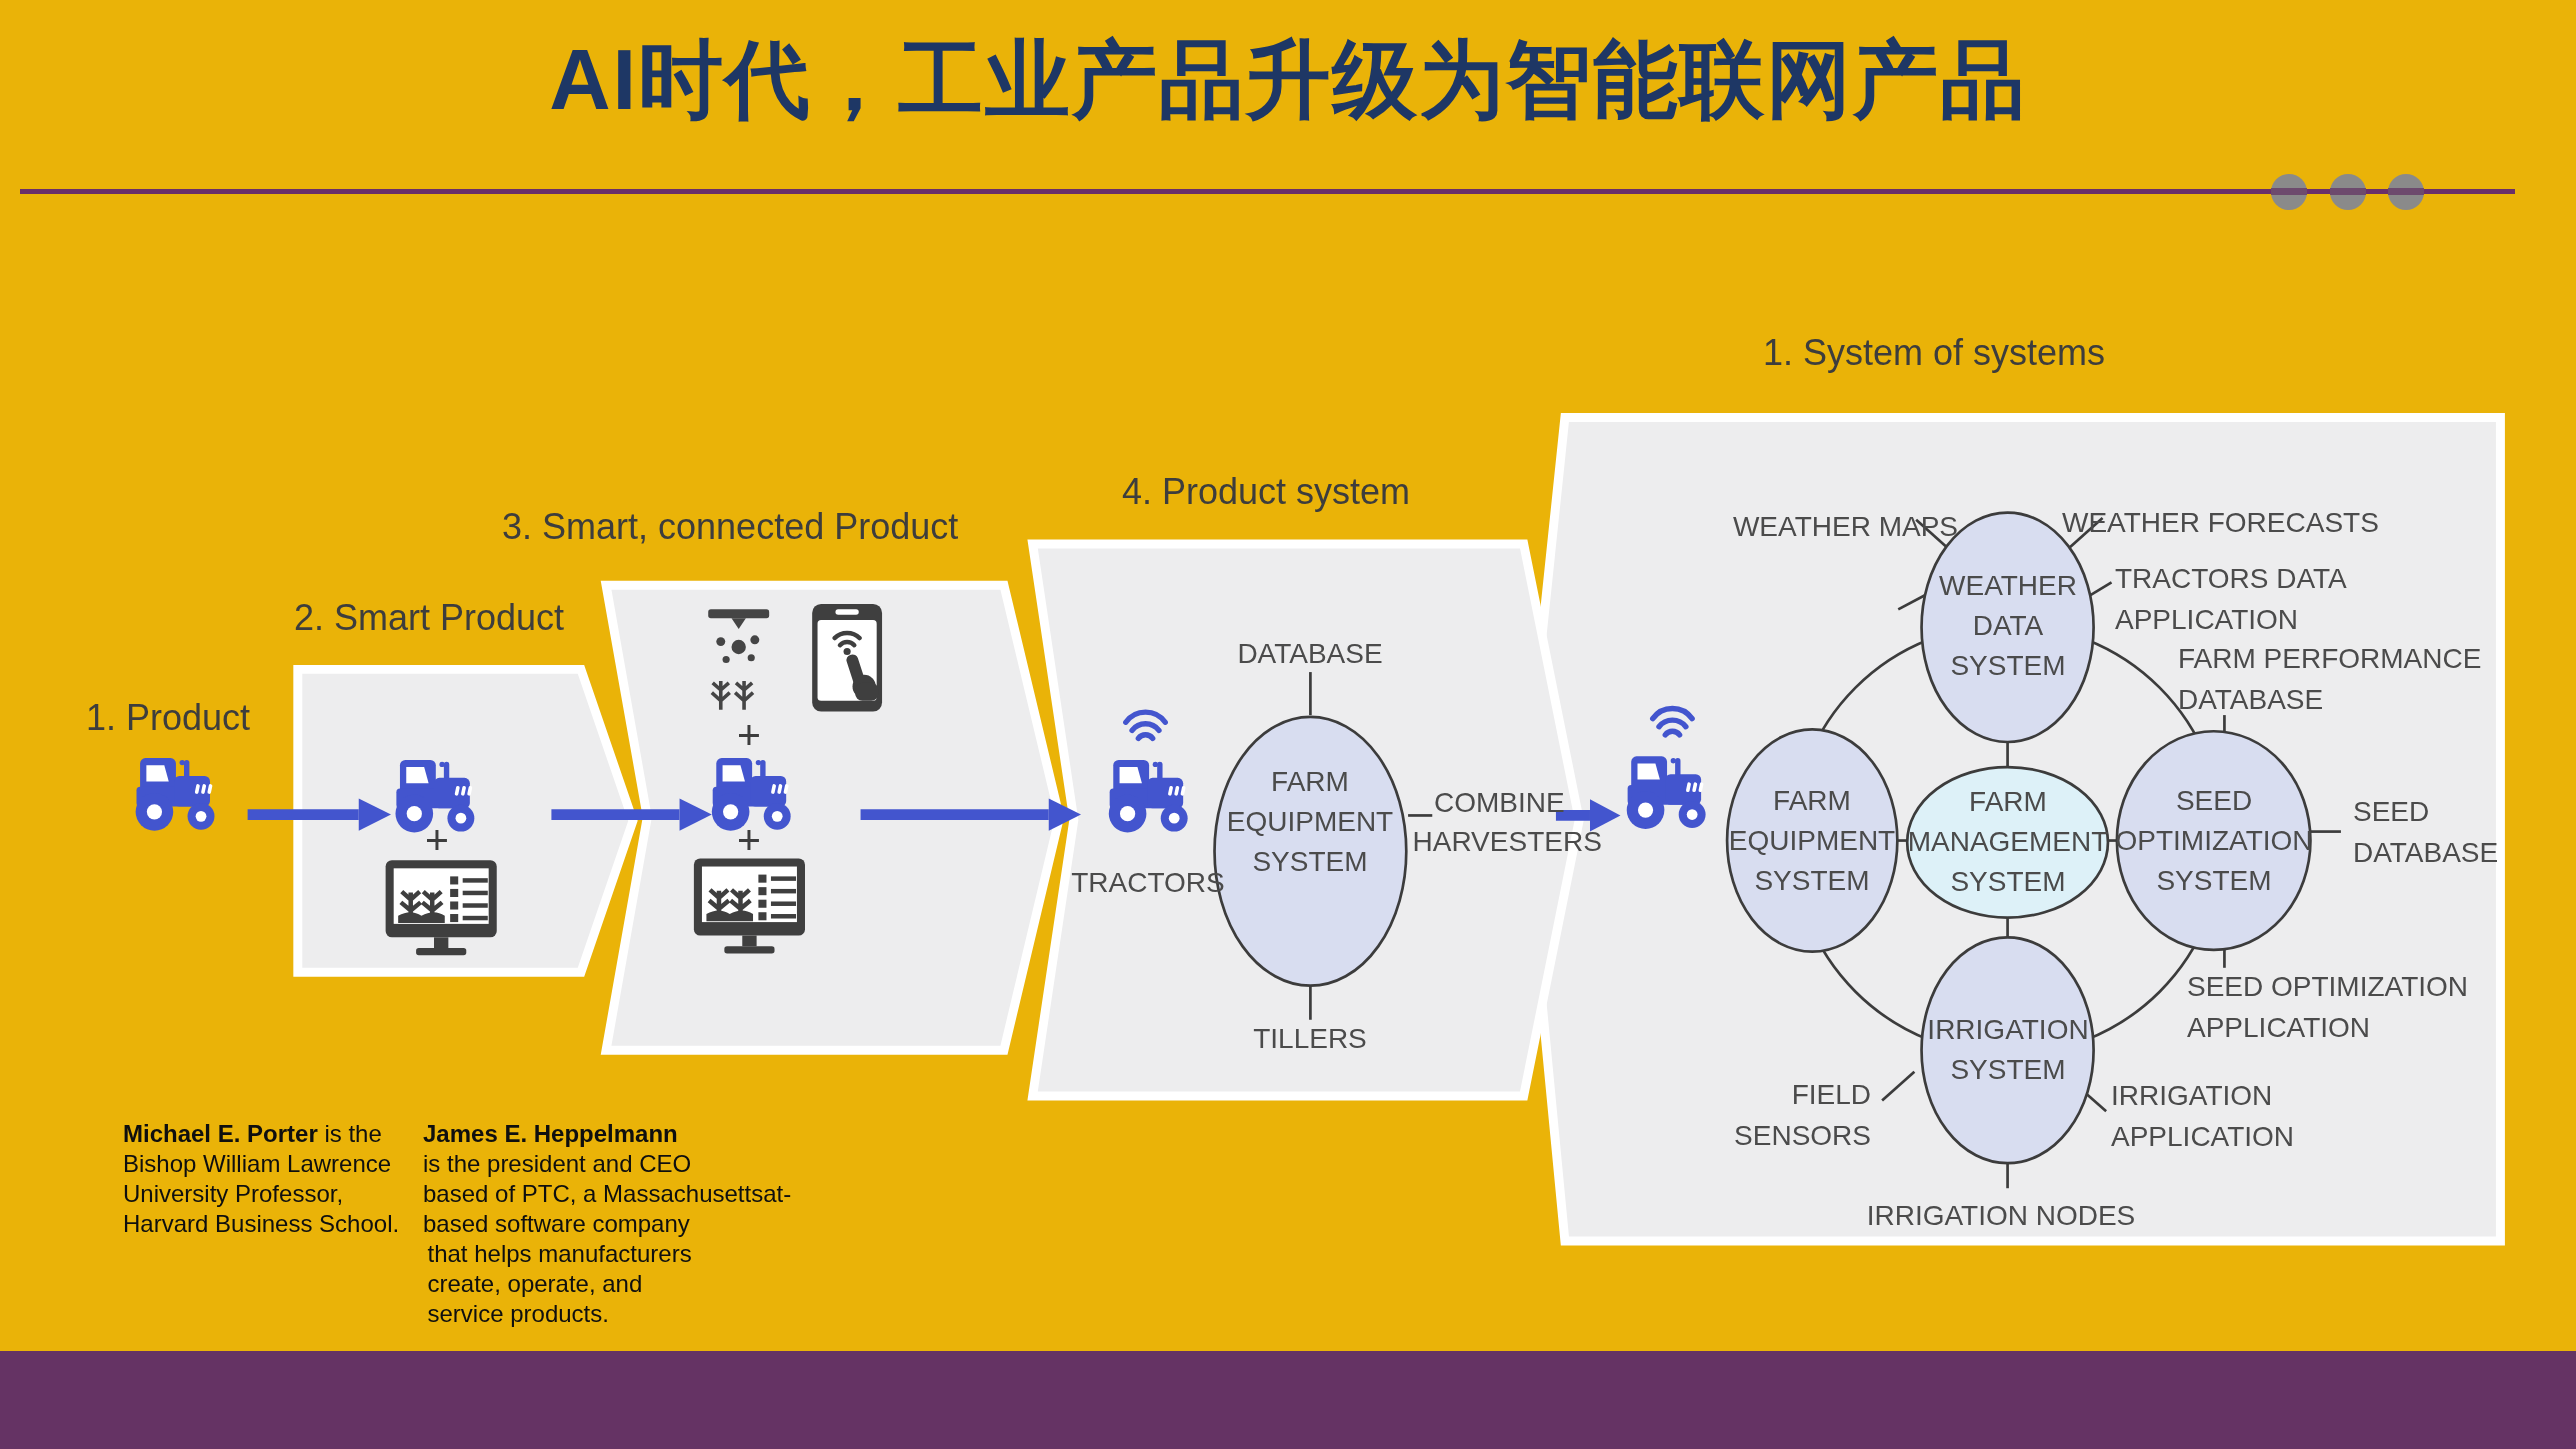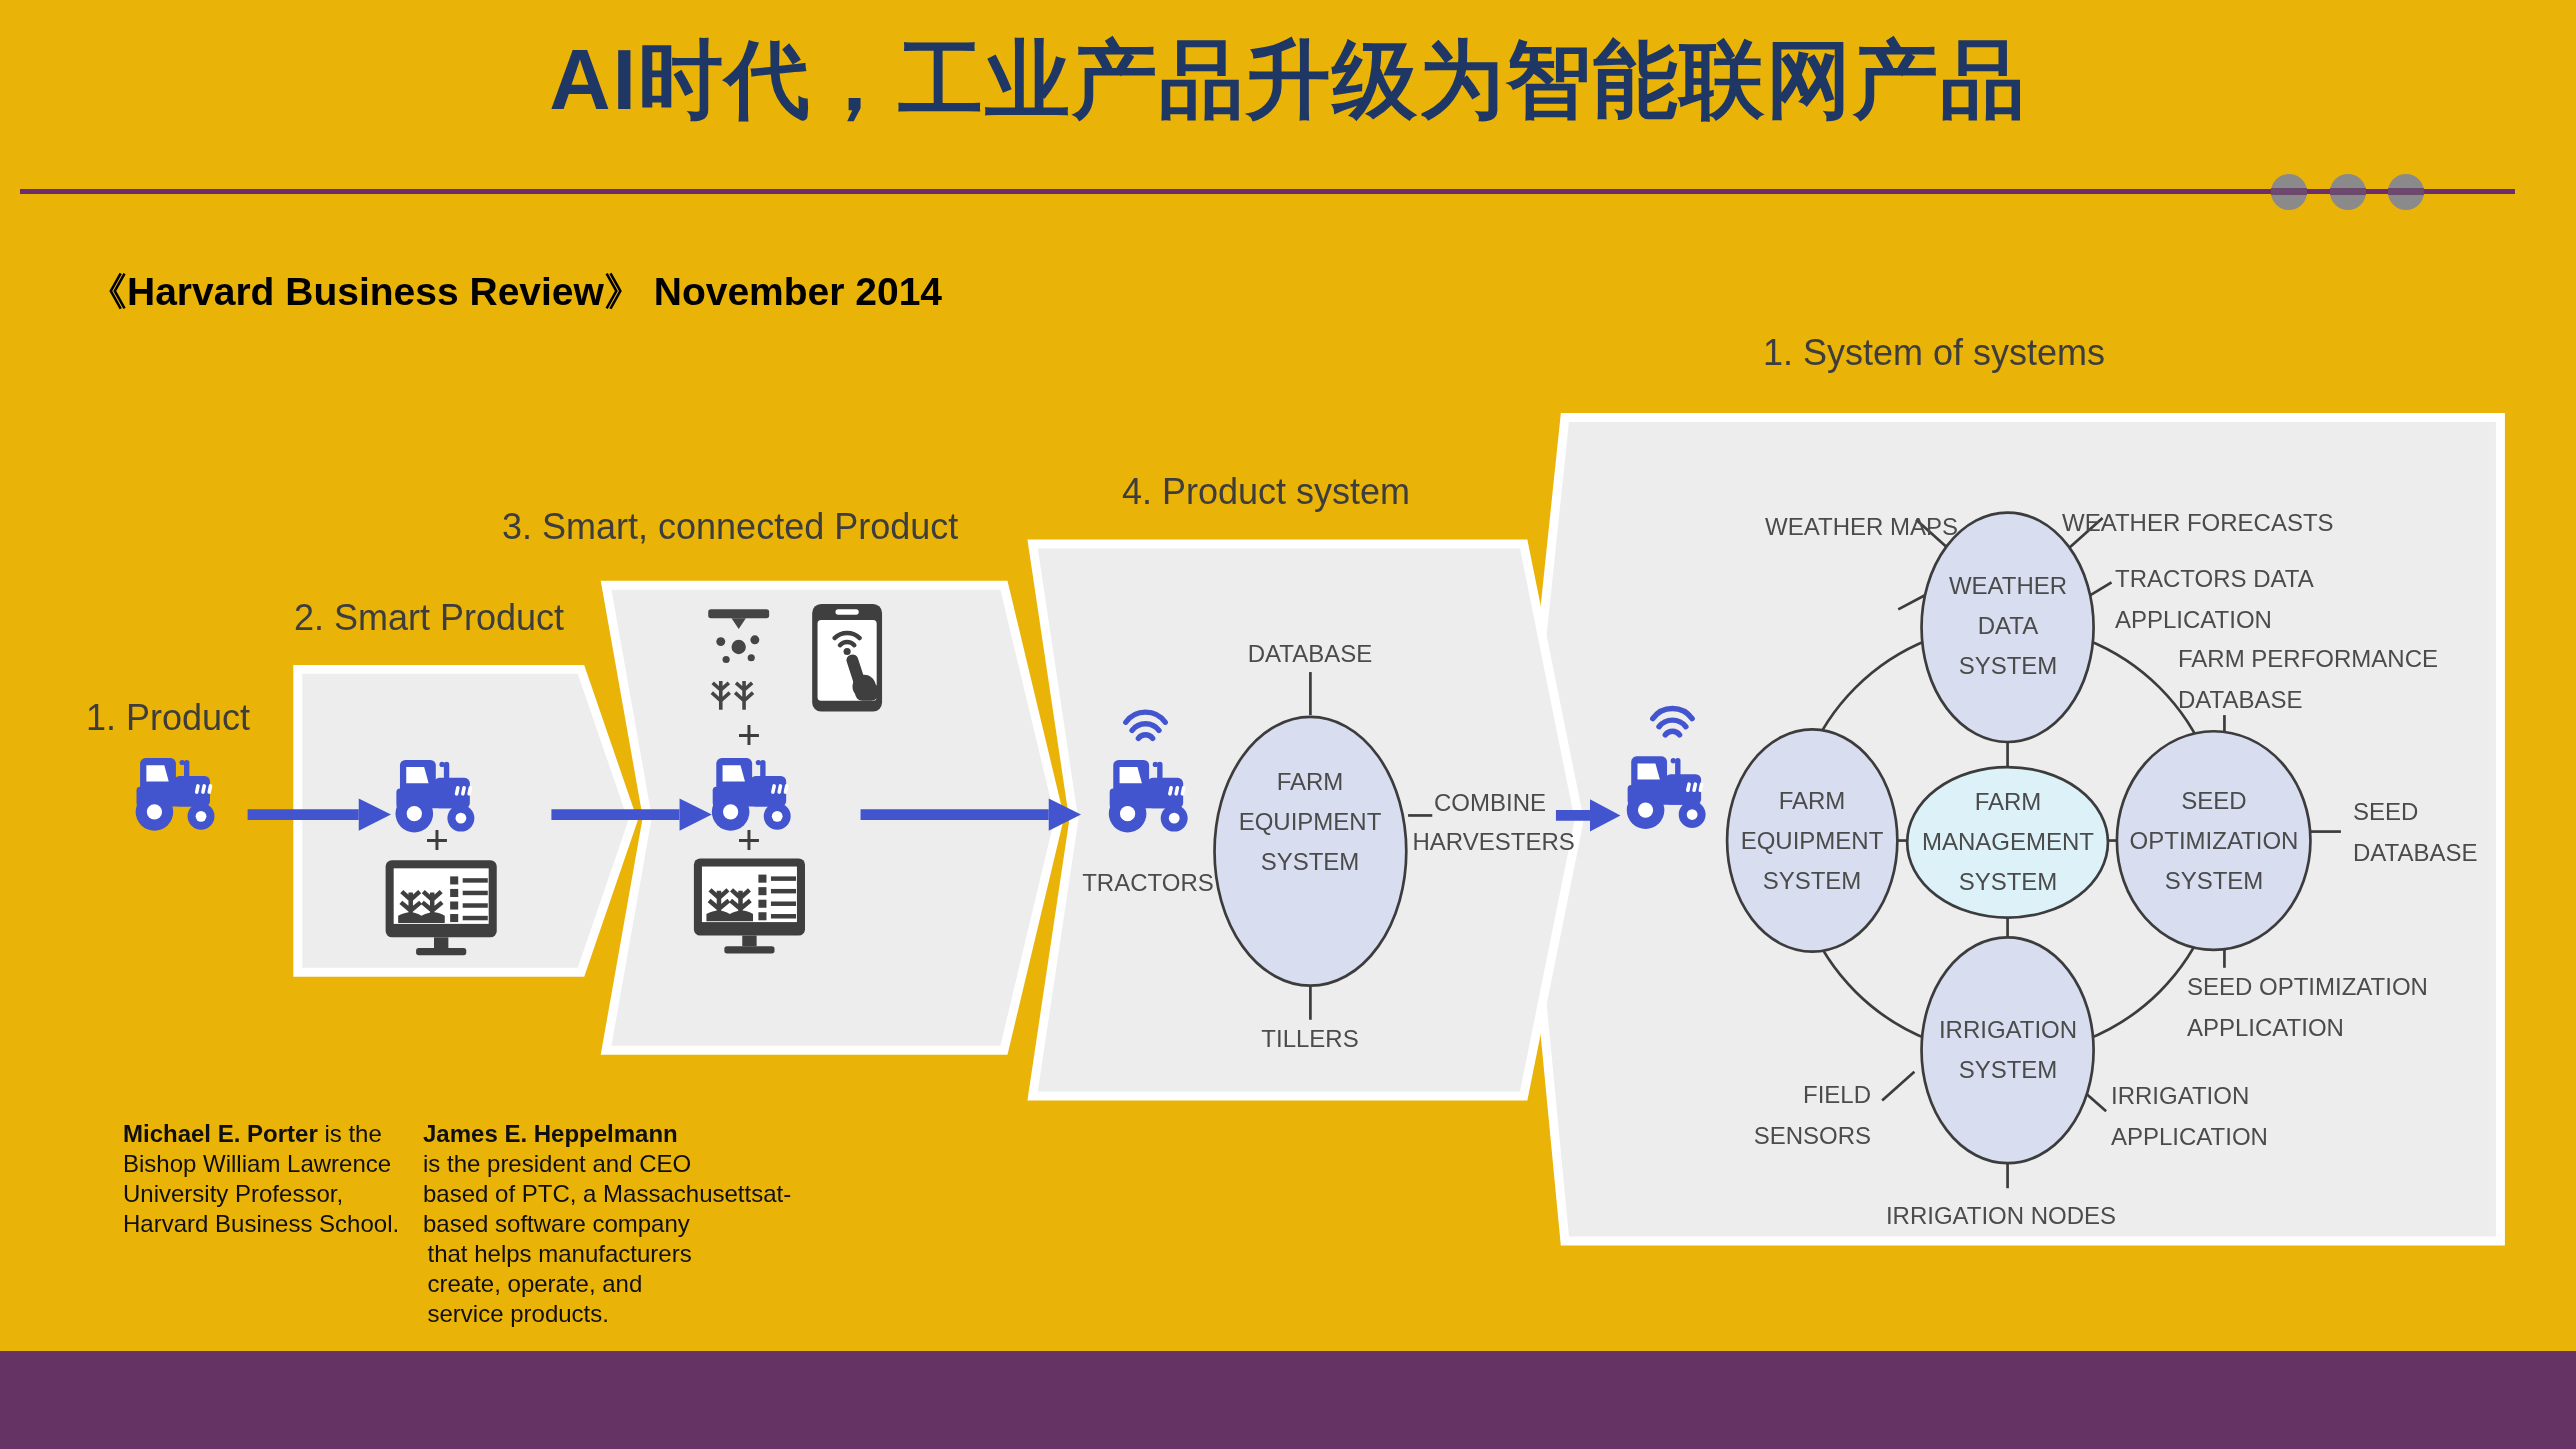--- a/index.html
+++ b/index.html
@@ -13,21 +13,21 @@
          font-family:Liberation Sans, sans-serif;}
   #diagram-svg{position:absolute;left:0;top:0;pointer-events:none;}
   .abs{position:absolute;white-space:nowrap;}
   .slide-title{left:0;right:0;top:23px;text-align:center;font-size:85px;font-weight:bold;
                color:var(--title-navy);letter-spacing:1.8px;}
   .divider{left:20px;top:189px;width:2495px;height:5.4px;background:var(--divider-purple);}
   .dot{width:36px;height:36px;border-radius:50%;background:var(--dot-gray);top:174px;}
   .dot .stripe{position:absolute;left:0;right:0;top:14.3px;height:7.2px;background:#6D4A6D;}
   .subtitle{left:88px;top:265px;font-size:39px;font-weight:bold;color:#000;}
   .stage-heading{font-size:36px;color:var(--heading-gray);}
-  .lbl{font-size:24px;color:var(--label-gray);line-height:41px;}
+  .lbl{font-size:28px;color:var(--label-gray);line-height:41px;}
   .node-text{text-align:center;transform:translateX(-50%);}
   .node-text div{line-height:40px;}
   .ctr{transform:translateX(-50%);text-align:center;}
   .ralign{text-align:right;}
   .plus{font-size:41px;color:var(--heading-gray);transform:translateX(-50%);}
   .footnote{font-size:24px;line-height:30px;color:#0F0F0F;}
   .footer-bar{left:0;top:1351px;width:2576px;height:99px;background:var(--footer-purple);}
   .panel{fill:var(--panel-gray);stroke:#fff;stroke-width:10;}
   .conn{stroke:var(--line-dark);stroke-width:3;fill:none;}
   .node{fill:var(--node-fill);stroke:var(--line-dark);stroke-width:3;}
@@ -175,21 +175,20 @@
   <div class="abs divider"></div>
   <div class="abs dot" style="left:2271px;">
       <div class="stripe"></div>
     </div>
   <div class="abs dot" style="left:2330px;">
       <div class="stripe"></div>
     </div>
   <div class="abs dot" style="left:2388px;">
       <div class="stripe"></div>
     </div>
-  <div class="abs subtitle">《Harvard Business Review》  November 2014</div>
 
   <div class="abs stage-heading" style="left:86px;top:697px;">1. Product</div>
   <div class="abs stage-heading" style="left:294px;top:597px;">2. Smart Product</div>
   <div class="abs stage-heading" style="left:502px;top:506px;">3. Smart, connected Product</div>
   <div class="abs stage-heading" style="left:1122px;top:471px;">4. Product system</div>
   <div class="abs stage-heading" style="left:1763px;top:332px;">1. System of systems</div>
 
   <div class="abs plus" style="left:437px;top:817px;">+</div>
   <div class="abs plus" style="left:749px;top:712px;">+</div>
   <div class="abs plus" style="left:749px;top:817px;">+</div>

